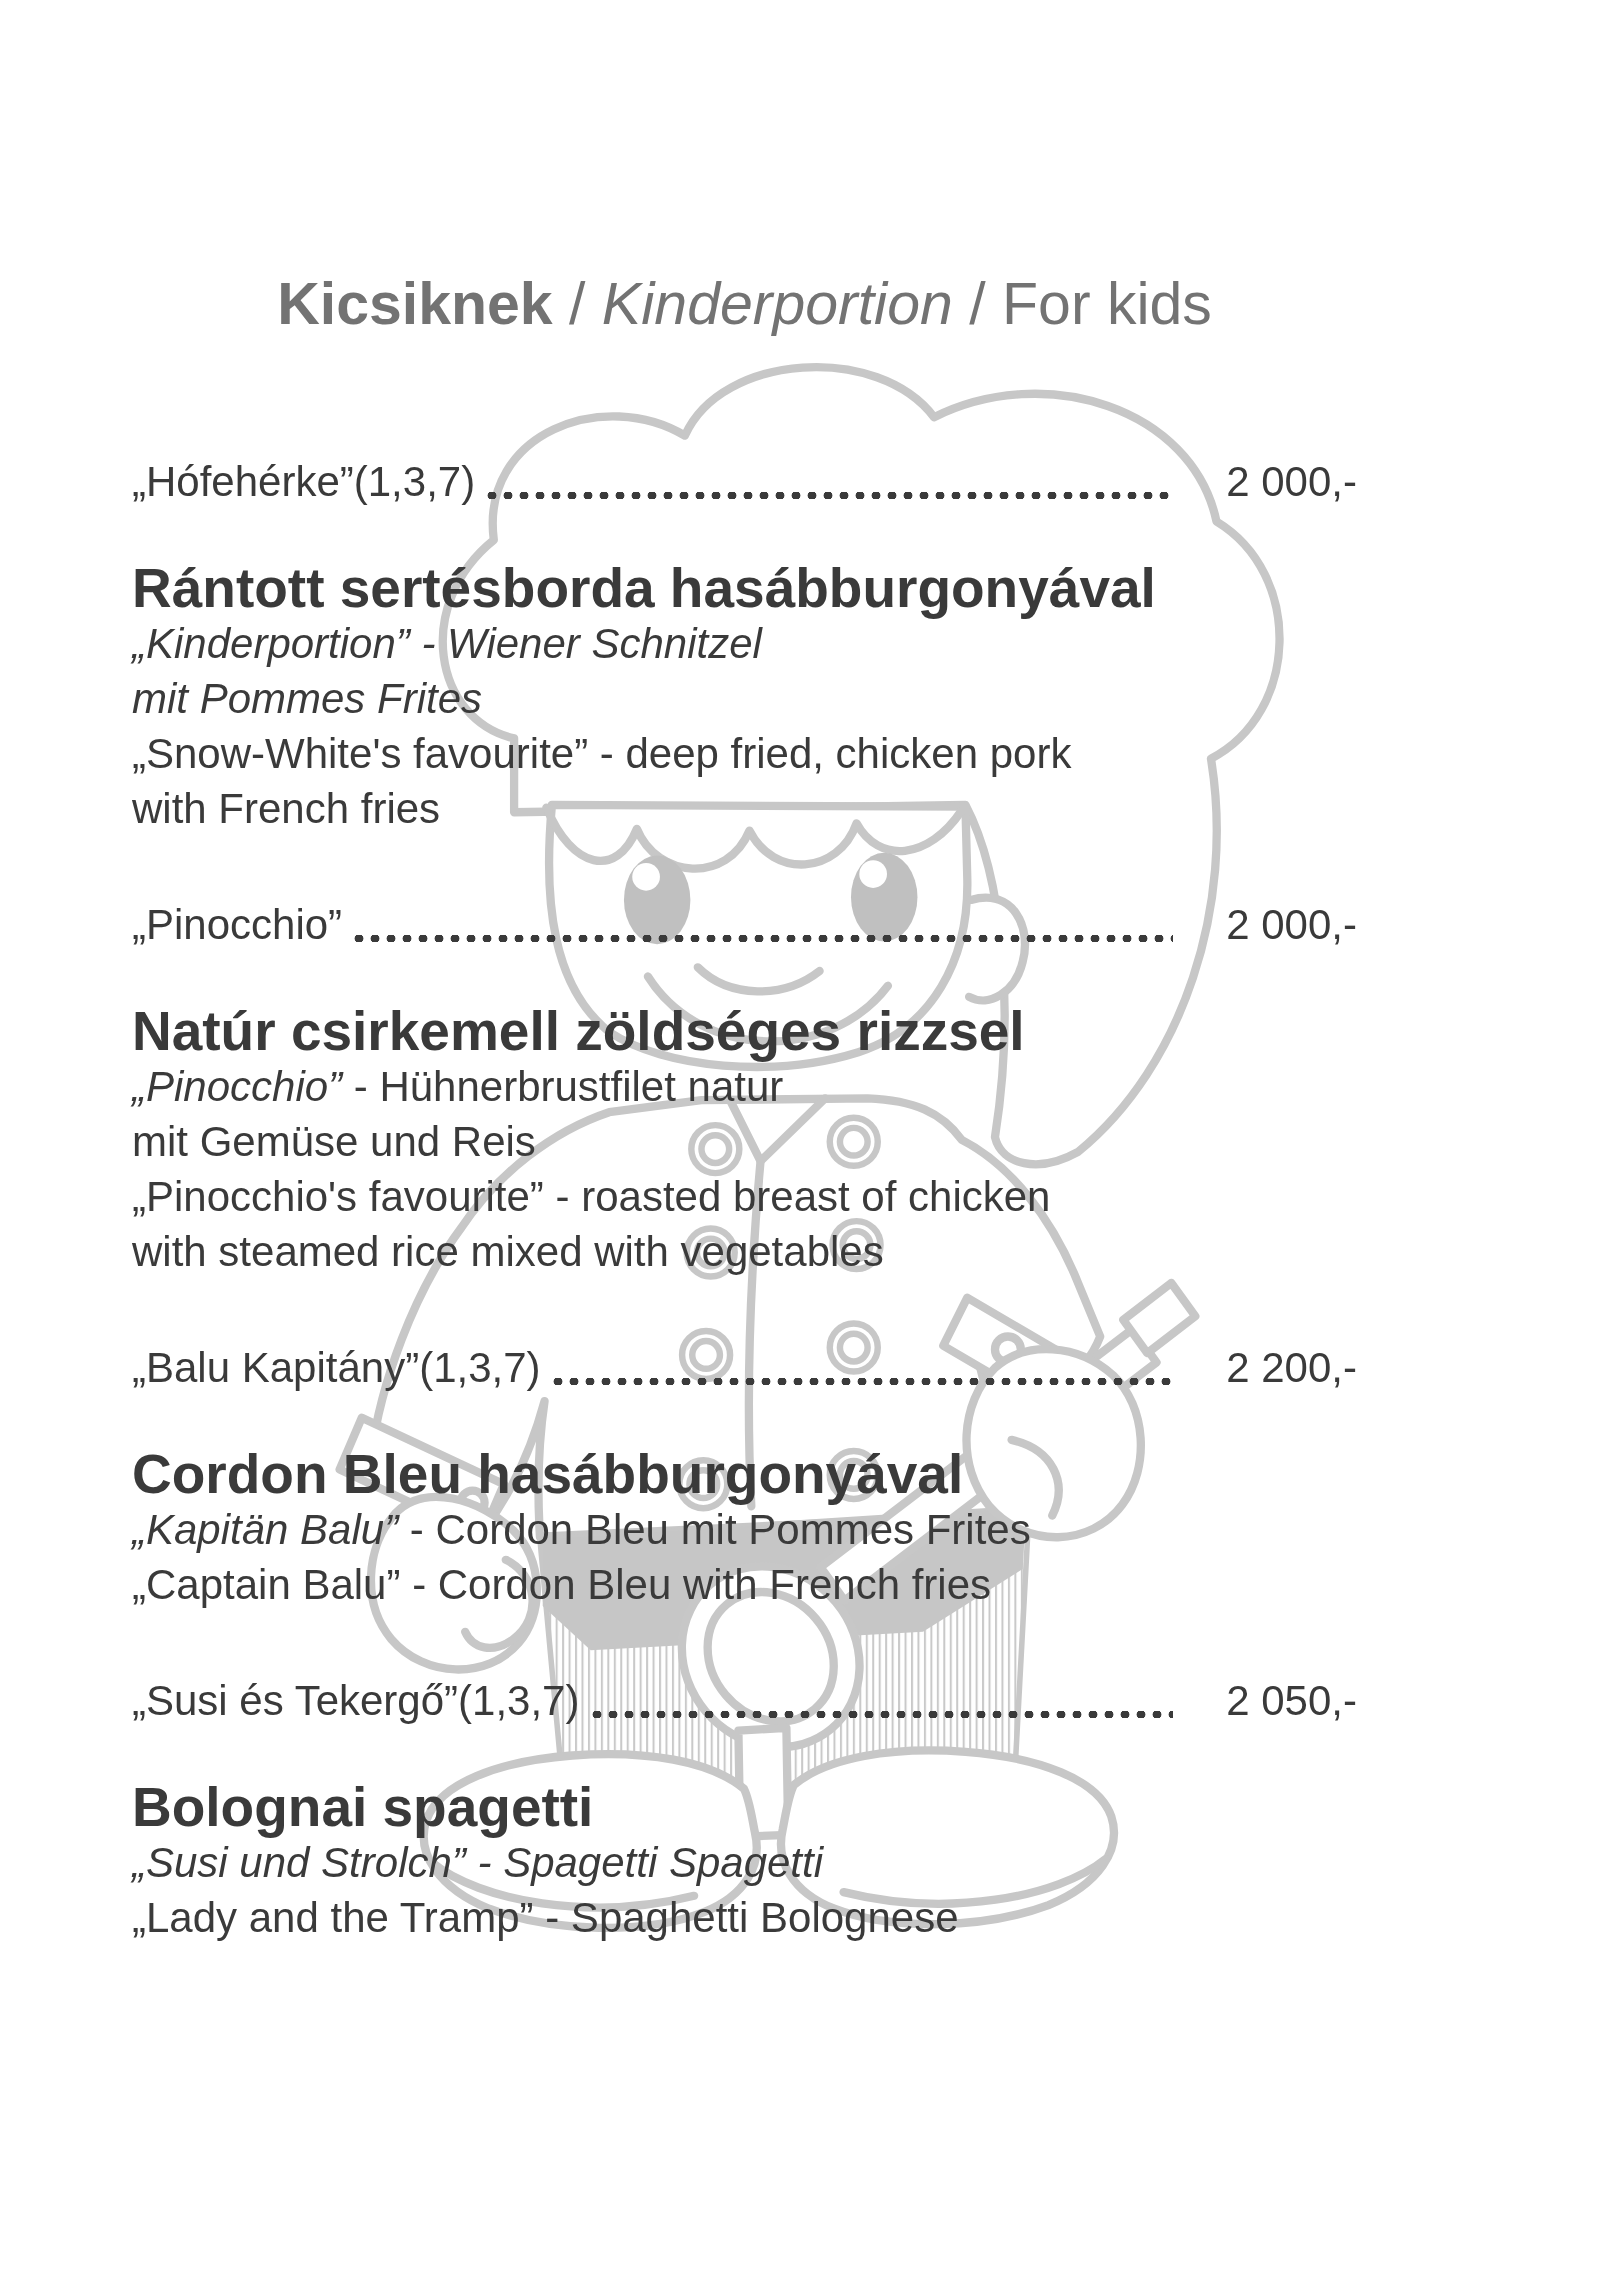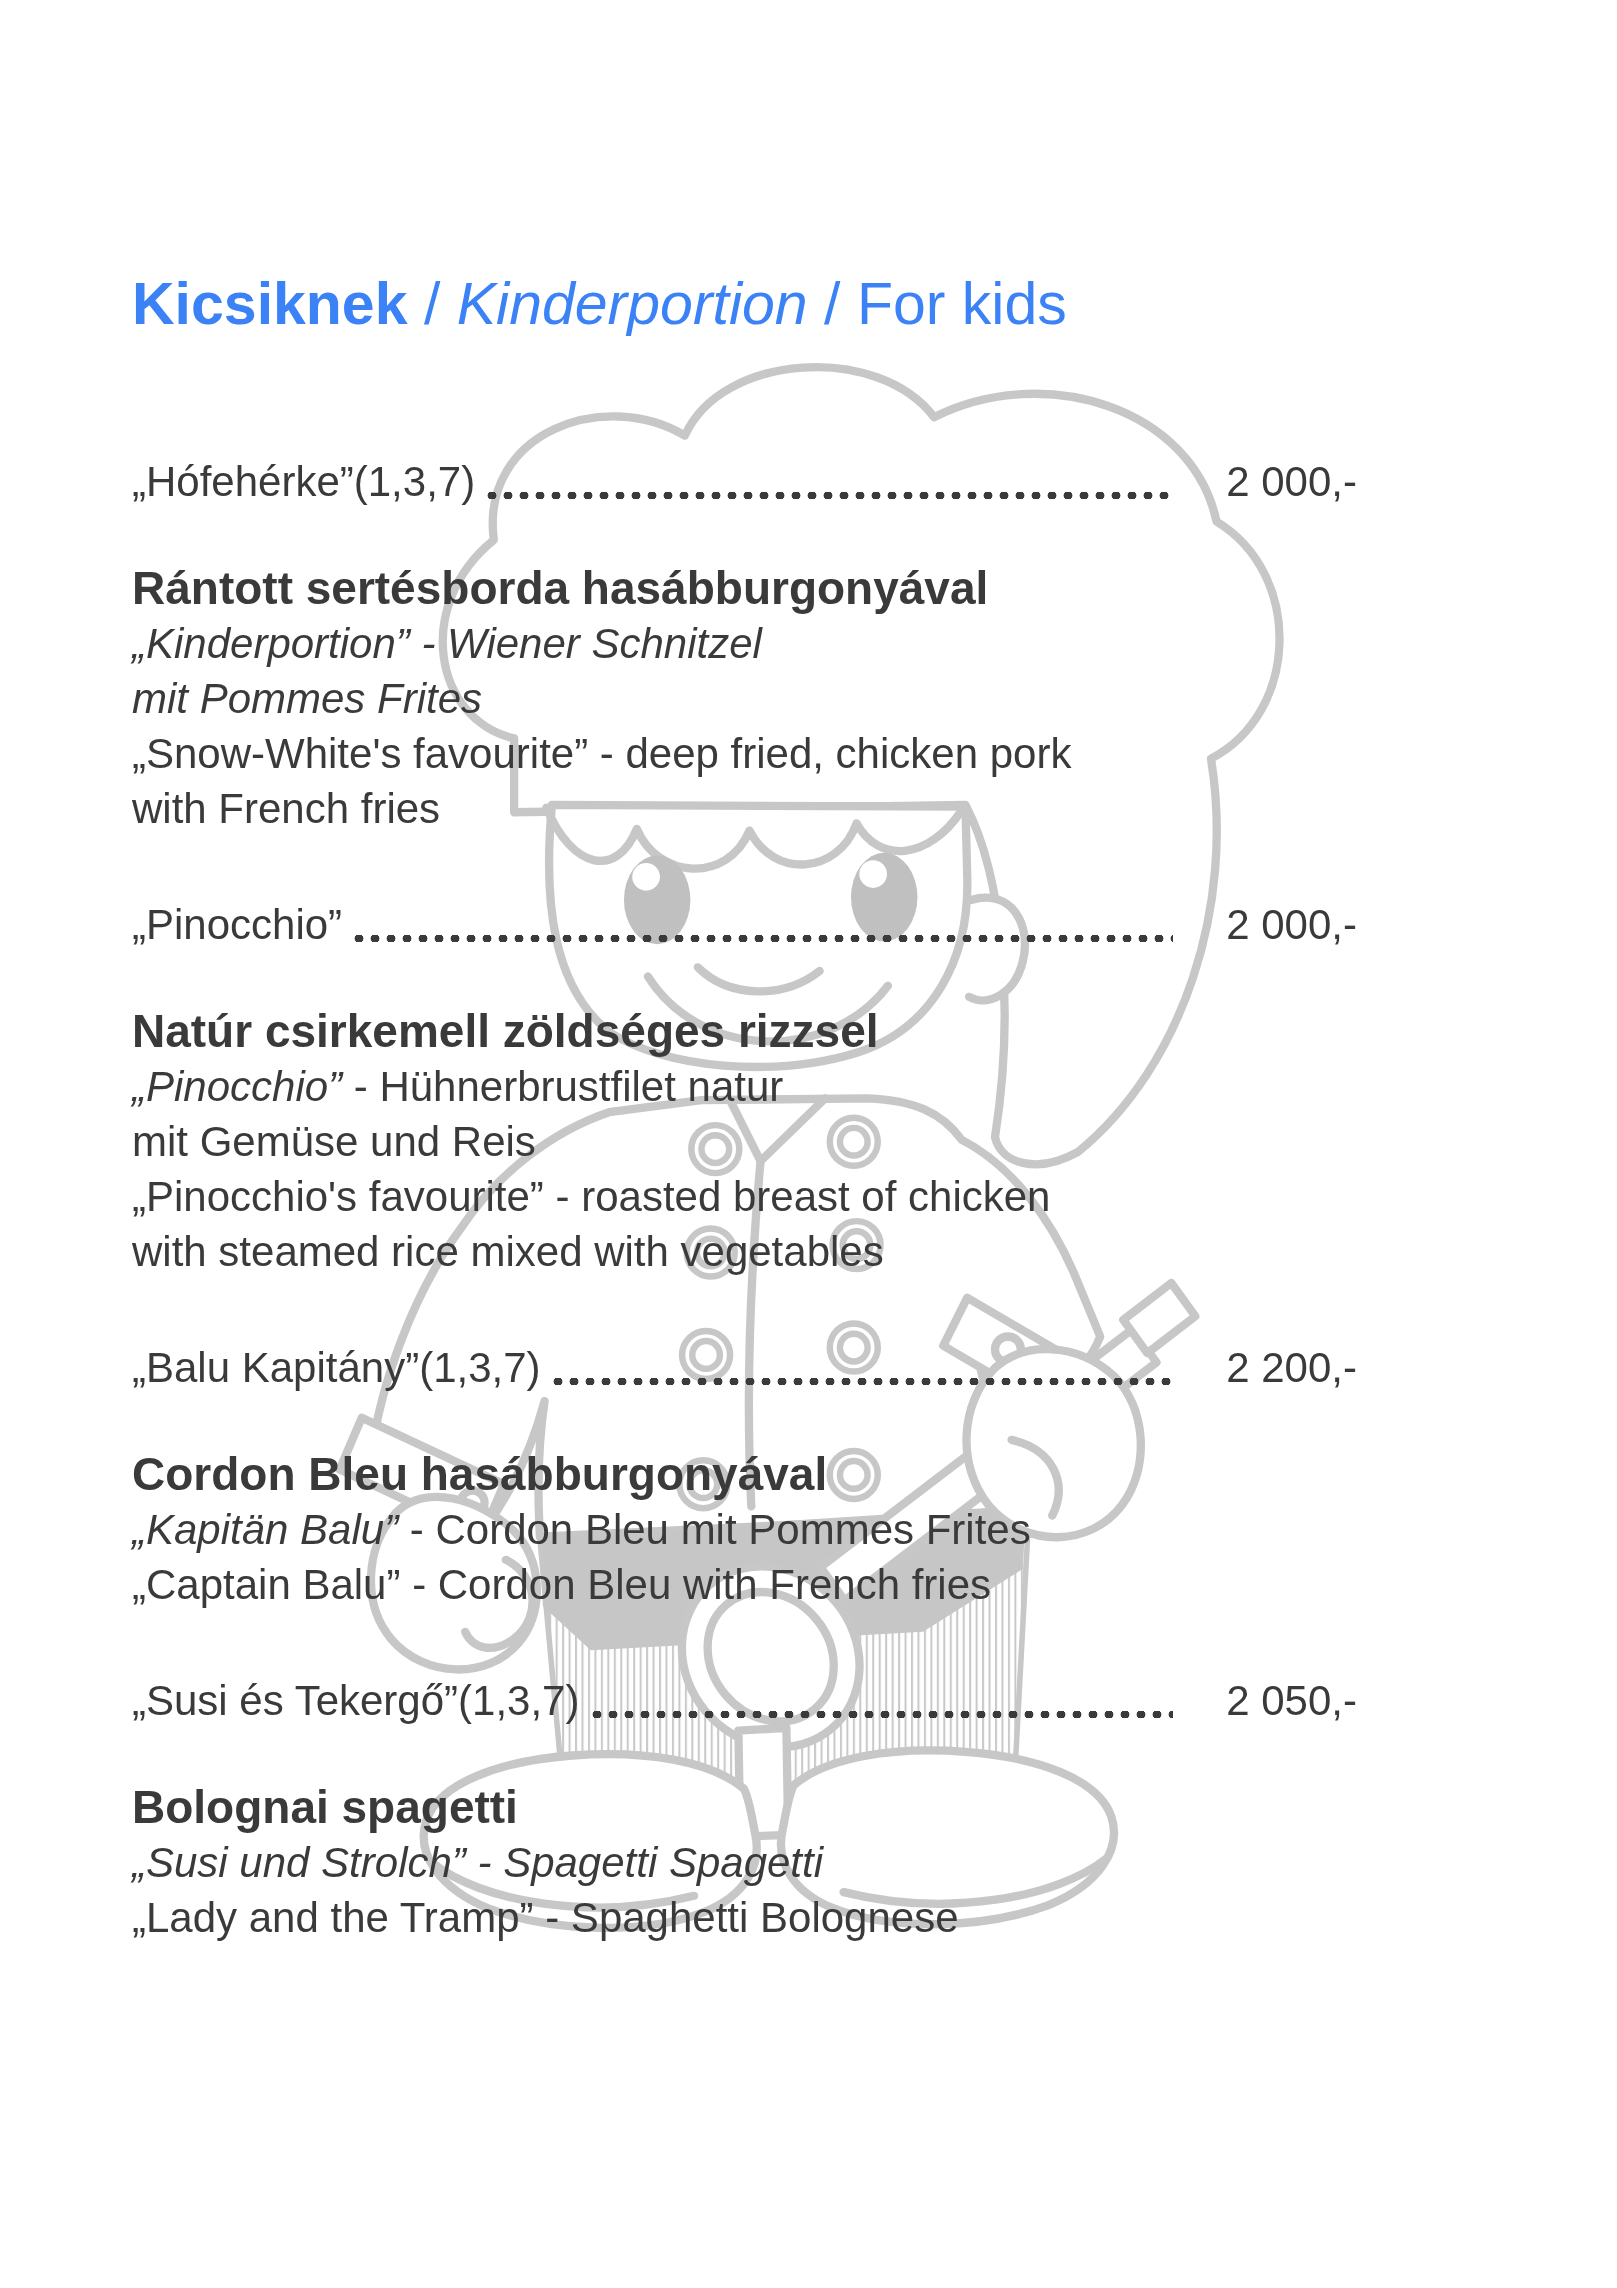--- a/index.html
+++ b/index.html
@@ -4,22 +4,22 @@
 <style>
   html,body { margin:0; padding:0; }
   body {
     width:1618px; height:2289px; position:relative; background:#ffffff;
     font-family:"Liberation Sans", sans-serif; color:#3a3a3a; overflow:hidden;
   }
   .illustration { position:absolute; left:0; top:0; z-index:0; }
   .content { position:absolute; left:132px; top:269px; width:1225px; z-index:1; }
 
   .page-title {
-    margin:0; text-align:left; font-size:59px; line-height:71px;
-    font-weight:normal; color:#3b82f6; white-space:nowrap;
+    margin:0; text-align:center; font-size:59px; line-height:71px;
+    font-weight:normal; color:#737373; white-space:nowrap;
   }
   .page-title .t-hu { font-weight:bold; }
   .page-title .t-de { font-style:italic; }
   .page-title .sep  { font-weight:normal; }
 
   .price-row {
     display:flex; align-items:baseline;
     font-size:42px; line-height:55px; margin-top:61px; white-space:nowrap;
   }
   .price-row.first { margin-top:114px; }
@@ -27,21 +27,21 @@
   .allergens  { }
   .leader {
     flex:1 1 auto; align-self:stretch; height:55px; margin:0 9.2px;
     background-image:radial-gradient(circle, #3a3a3a 46%, rgba(0,0,0,0) 54%);
     background-size:16px 7.4px; background-repeat:repeat-x;
     background-position:left calc(100% - 10px);
   }
   .price { font-weight:normal;margin-left:44px; }
 
   .dish { margin-top:52px; font-size:42px; line-height:55px; }
-  .dish-title { font-weight:bold; font-size:46px; }
+  .dish-title { font-weight:bold; font-size:55px; }
   .it { font-style:italic; }
 </style>
 </head>
 <body>
 
 <svg class="illustration" width="1618" height="2289" viewBox="0 0 1753 2480" aria-hidden="true">
   <defs>
     <pattern id="apronStripes" width="7" height="10" patternUnits="userSpaceOnUse">
       <rect width="7" height="10" fill="#ffffff"></rect>
       <rect x="0" y="0" width="2.2" height="10" fill="#c9c9c9"></rect>

